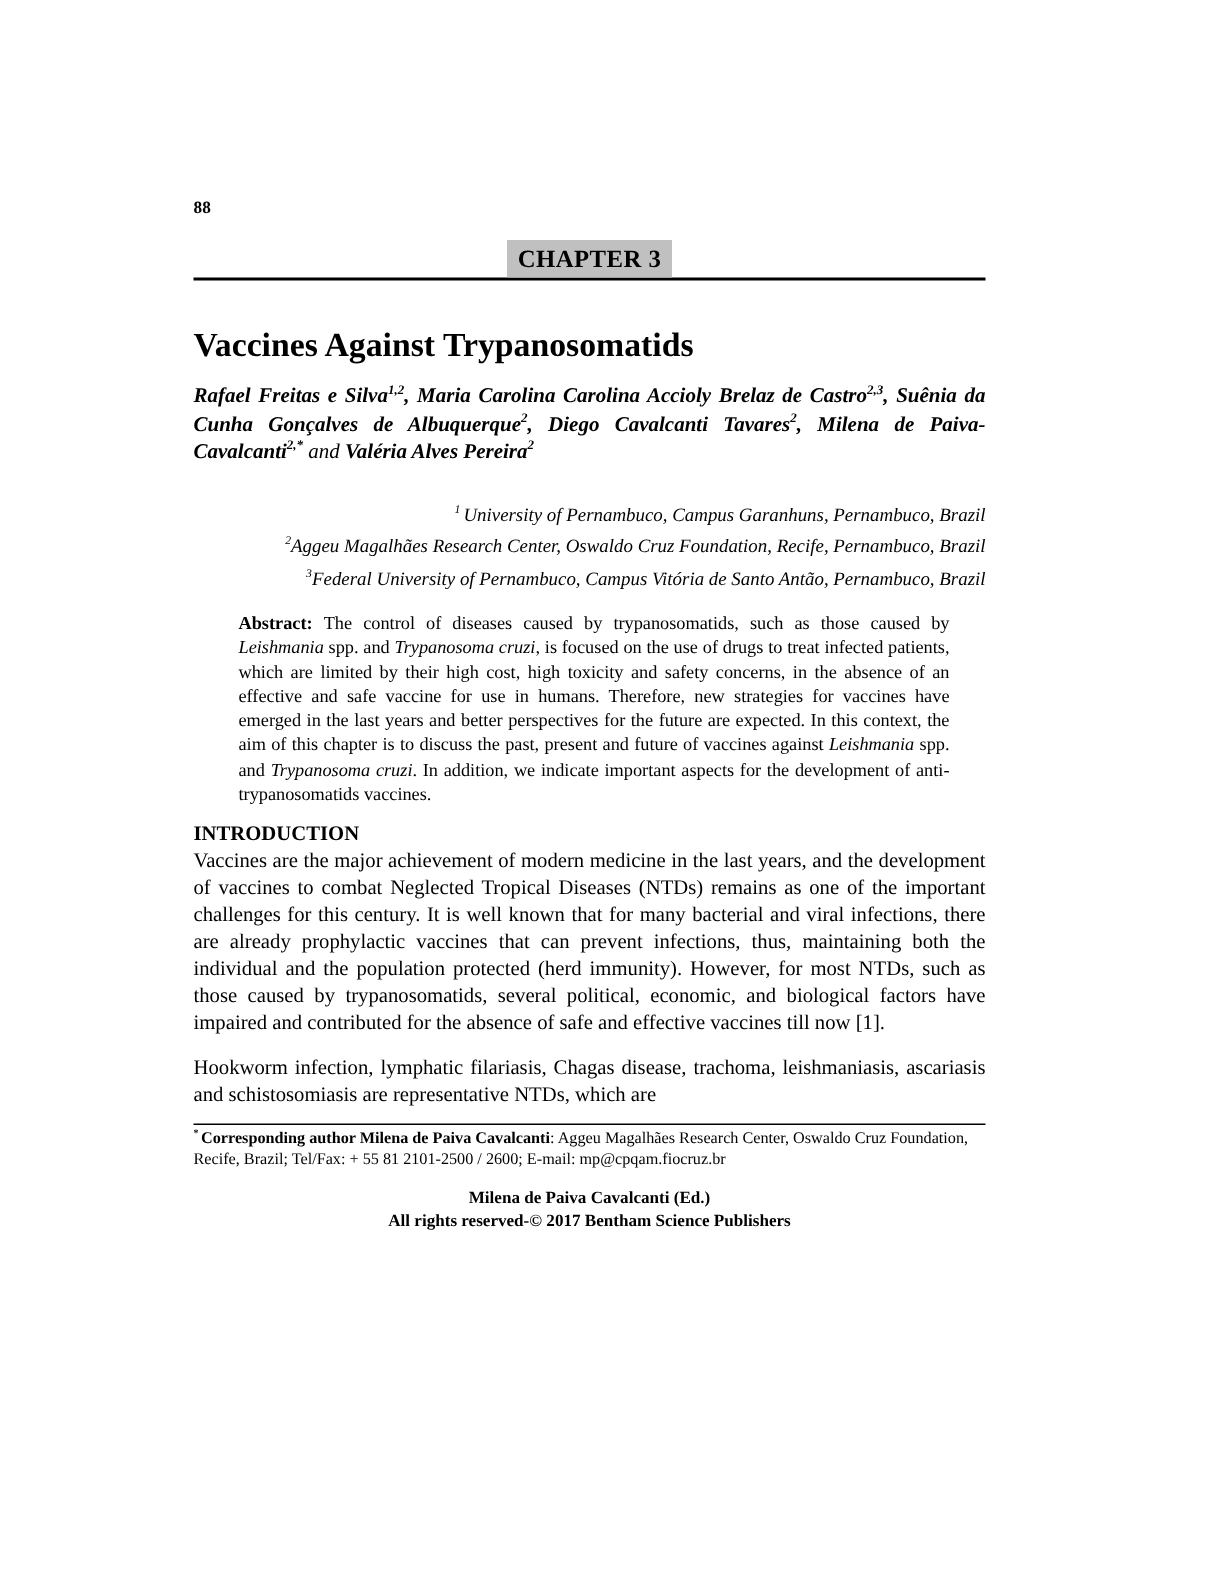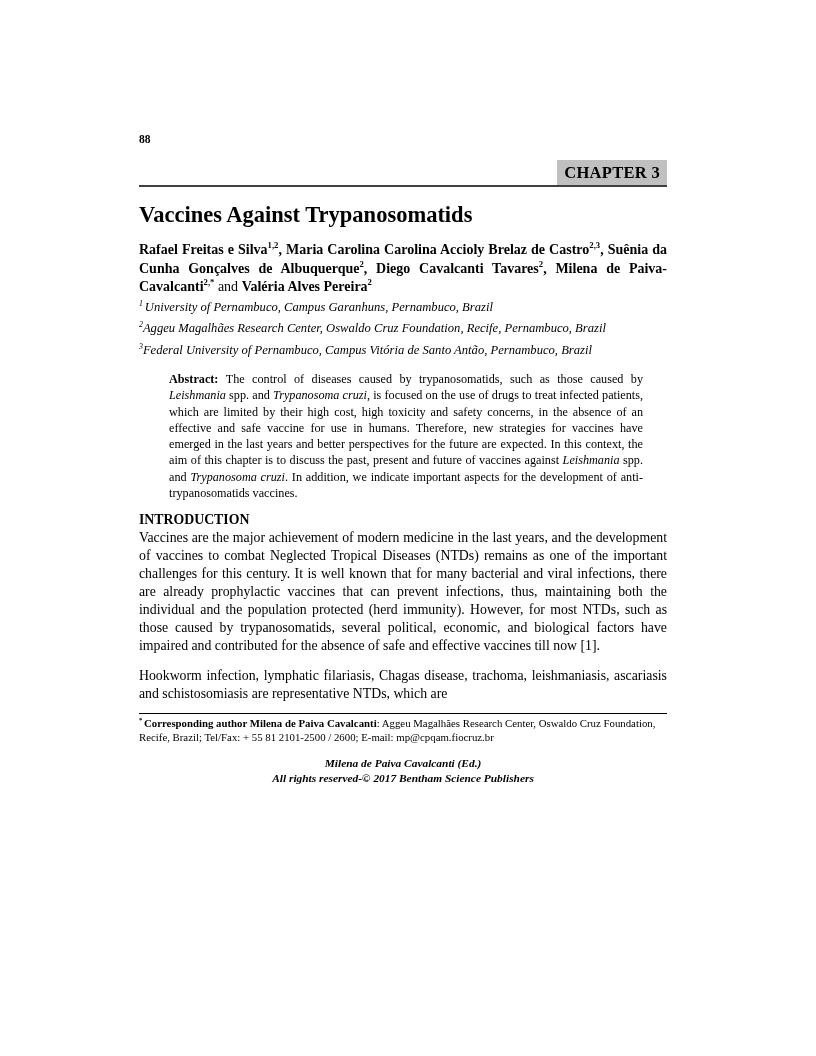--- a/index.html
+++ b/index.html
@@ -1,56 +1,56 @@
 <!DOCTYPE html>
 <html><head>
 <meta charset="utf-8">
 <style>
   html,body{margin:0;padding:0;background:#ffffff;}
   .page{position:relative;width:816px;height:1056px;background:#ffffff;
         font-family:"Liberation Serif", serif;color:#000;overflow:hidden;}
-  .content{position:absolute;left:139px;top:133px;width:528px;}
+  .content{position:absolute;left:129px;top:133px;width:528px;}
 
   .b{font-weight:bold;}
   .i{font-style:italic;}
   .sup{vertical-align:super;font-size:0.62em;line-height:0;}
 
   .header{position:relative;height:15px;font-size:11.5px;}
   .pagenum{position:absolute;left:0;top:0;font-weight:bold;}
   .running-title{display:block;text-align:center;}
 
-  .chapter-row{margin-top:12px;border-bottom:2px solid #404040;text-align:right;}
+  .chapter-row{margin-top:12px;border-bottom:2px solid #000000;text-align:center;}
   .chapter-badge{display:inline-block;background:#c0c0c0;font-weight:bold;
                  font-size:16.5px;line-height:20px;padding:3px 7px 2px 7px;
                  letter-spacing:0.3px;}
 
-  .title{margin:14px 0 0 0;font-size:22.5px;line-height:27px;font-weight:bold;}
+  .title{margin:29px 0 0 0;font-size:22.5px;line-height:27px;font-weight:bold;}
 
-  .authors{margin:13px 0 0 0;font-size:14px;line-height:18.5px;text-align:justify;}
+  .authors{margin:13px 0 0 0;font-size:14px;line-height:18.5px;text-align:justify;font-style:italic;}
 
-  .affiliations{margin-top:0;}
+  .affiliations{margin-top:21px;text-align:right;}
   .affiliation{margin:0;font-size:12.6px;line-height:21.5px;}
 
   .abstract{margin:10px 24px 0 30px;font-size:12.2px;line-height:16.3px;
             text-align:justify;}
 
   .keywords{margin:15px 0 0 0;font-size:13.8px;line-height:19.5px;}
 
   .section-heading{margin:10px 0 0 0;font-size:13.8px;line-height:18px;
                    font-weight:bold;}
 
   .para{margin:0 0 0 0;font-size:13.8px;line-height:18px;text-align:justify;}
   .para+.para{margin-top:12px;}
 
   .footnote{margin:10px 0 0 0;border-top:1px solid #000;padding-top:3px;
             font-size:10.8px;line-height:13.4px;}
 
   .footer-center{margin-top:12px;text-align:center;font-weight:bold;
                  font-size:11.4px;line-height:14.6px;}
-  .footer-center div{margin:0;font-style:italic;}
+  .footer-center div{margin:0;}
 </style>
 </head>
 <body>
 
 <div class="page">
   <div class="content">
 
     <div class="header">
       <span class="pagenum">88</span>
     </div>

